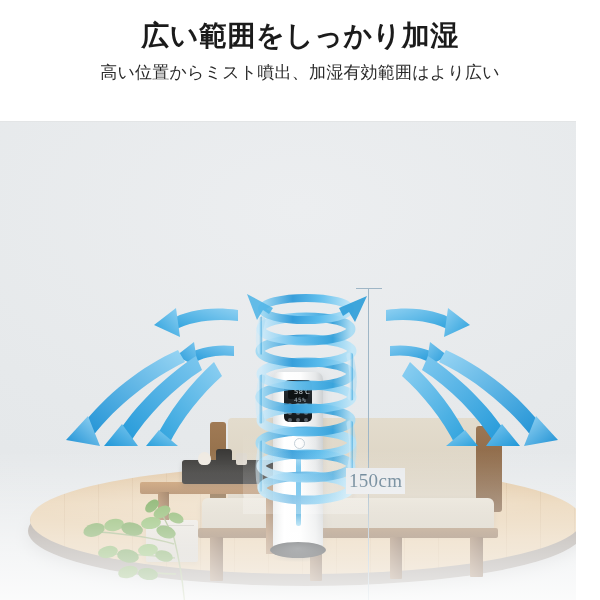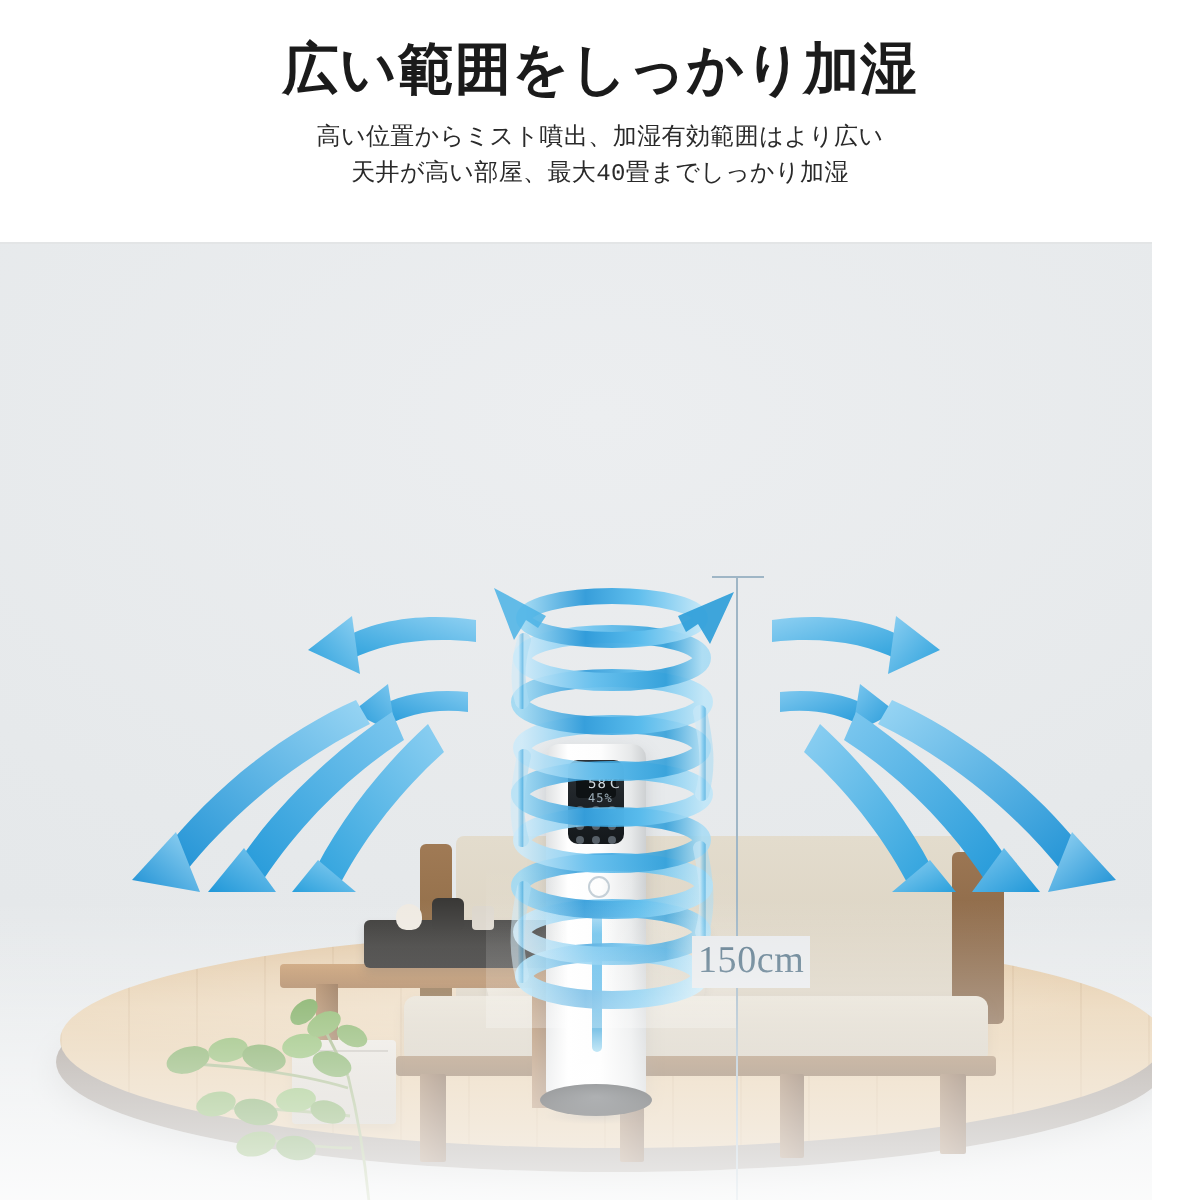--- a/index.html
+++ b/index.html
@@ -33,26 +33,26 @@
     margin: 0;
     padding-top: 18px;
     font-size: 28px;
     line-height: 1.25;
     font-weight: 700;
     letter-spacing: 0.5px;
     color: #1b1b1b;
     font-family: "Liberation Serif", "DejaVu Serif", serif;
   }
   .sub-line {
-    font-size: 12px;
+    font-size: 17px;
     line-height: 1.5;
     color: #2a2a2a;
     letter-spacing: 0.2px;
     margin: 0;
-    font-family: Liberation Mono, monospace;
+    font-family: Liberation Serif, serif;
   }
   .sub1 { padding-top: 7px; }
   .header-rule {
     position: absolute;
     left: 0; bottom: 0;
     width: 600px;
     height: 1px;
     background: #e3e5e6;
   }
 
@@ -283,21 +283,20 @@
   .arrows-left svg, .arrows-right svg { display: block; }
 </style>
 </head>
 <body>
 
 <div id="page">
 
   <div class="header">
     <h1 class="title">広い範囲をしっかり加湿</h1>
     <p class="sub-line sub1">高い位置からミスト噴出、加湿有効範囲はより広い</p>
-    <p class="sub-line sub2">天井が高い部屋、最大40畳までしっかり加湿</p>
     <div class="header-rule"></div>
   </div>
 
   <div class="scene">
 
     <div class="platform">
       <div class="platform-edge"></div>
       <div class="platform-top"></div>
     </div>
 

